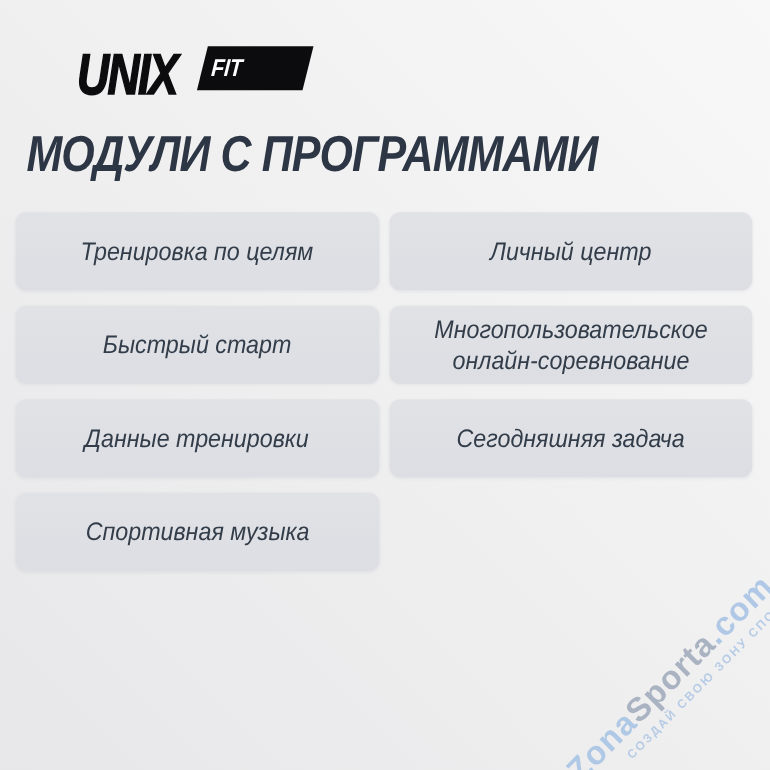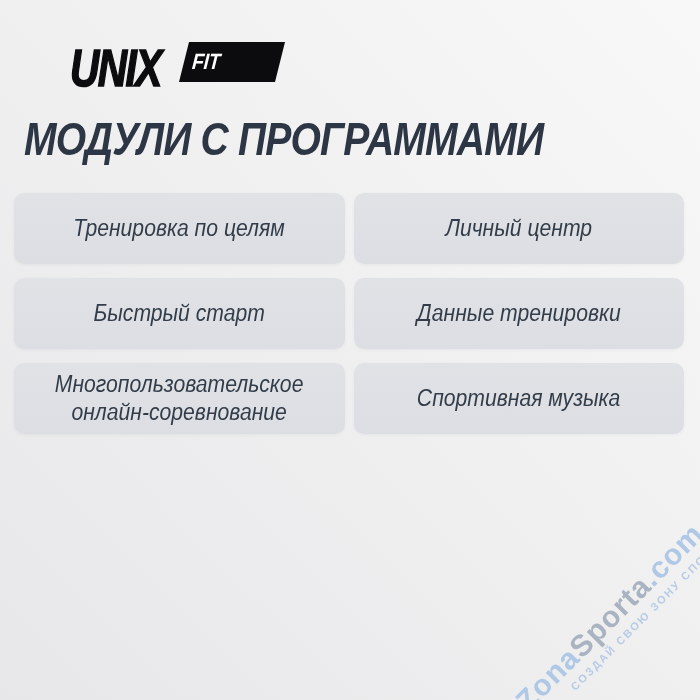--- a/index.html
+++ b/index.html
@@ -108,25 +108,28 @@
     <div class="module-btn">
       <span>Тренировка по целям</span>
     </div>
     <div class="module-btn">
       <span>Личный центр</span>
     </div>
     <div class="module-btn">
       <span>Быстрый старт</span>
     </div>
     <div class="module-btn">
+      <span>Многопользовательское
+онлайн-соревнование</span>
+    </div>
+    <div class="module-btn">
       <span>Данные тренировки</span>
     </div>
     <div class="module-btn">
-      <span>Многопользовательское
-онлайн-соревнование</span>
+      <span>Сегодняшняя задача</span>
     </div>
     <div class="module-btn">
       <span>Спортивная музыка</span>
     </div>
   </div>
 
   <div class="watermark">
     <div class="wm-main"><span class="wm-blue">Zona</span><span class="wm-gray">Sporta</span><span class="wm-blue">.com</span></div>
     <div class="wm-sub">СОЗДАЙ СВОЮ ЗОНУ СПОРТА</div>
   </div>

